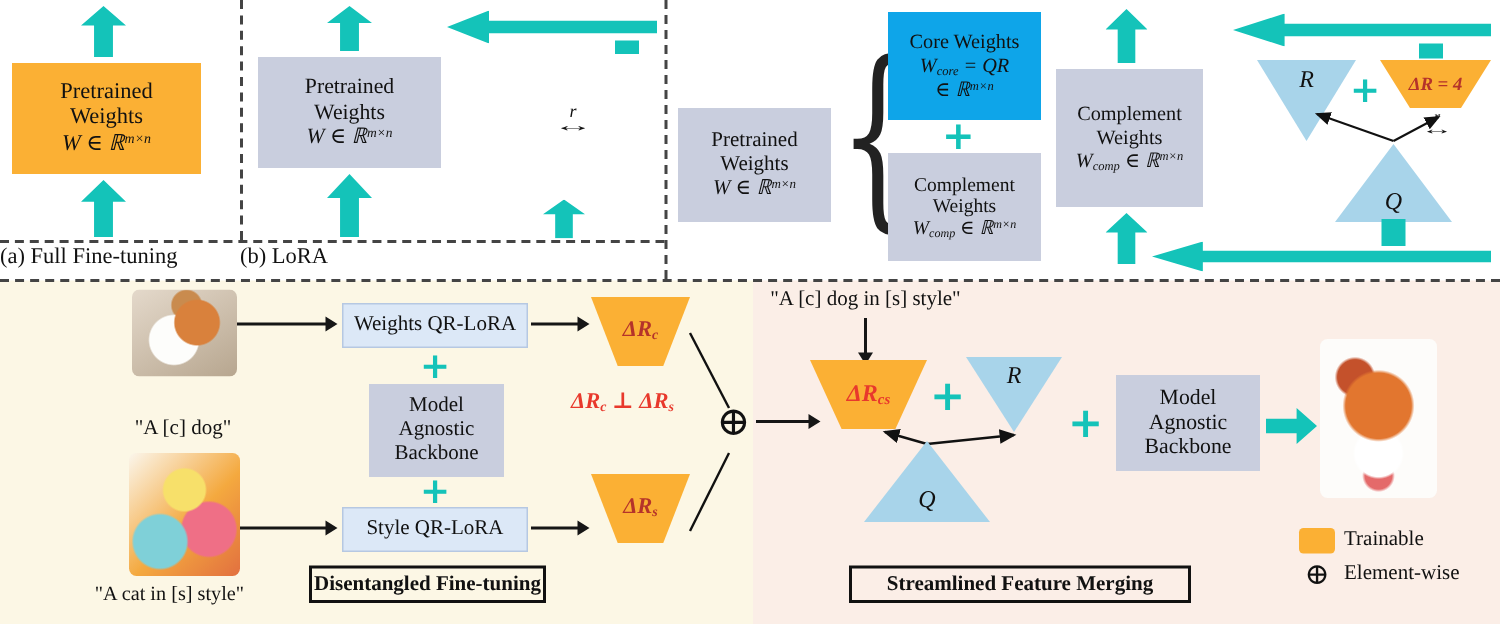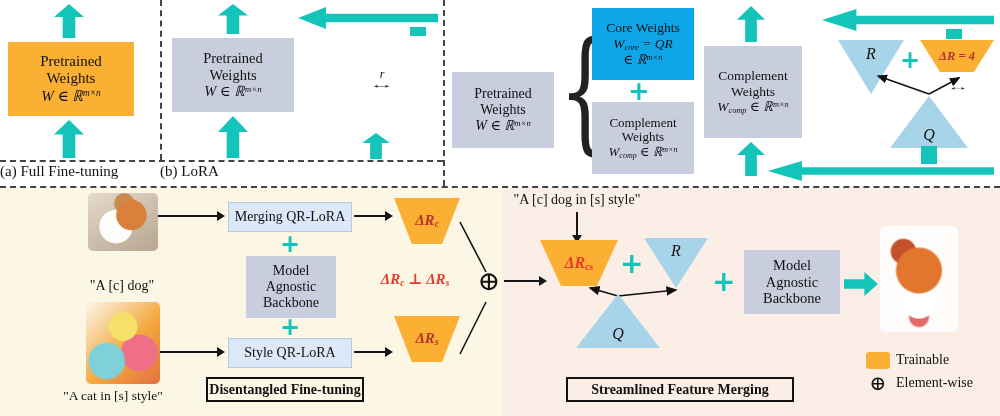--- a/index.html
+++ b/index.html
@@ -134,21 +134,21 @@
   <div class="ar" style="left:921px;top:146px;width:16px;height:18px"></div>
   <div class="ar ar-left-long" style="left:768px;top:161px;width:226px;height:20px"></div>
 
   <div class="img dog-photo" style="left:88px;top:193px;width:70px;height:58px"></div>
   <div class="abs" style="left:52px;top:278px;width:140px;text-align:center;font-size:14px">"A [c] dog"</div>
   <div class="img cat-art" style="left:86px;top:302px;width:74px;height:82px"></div>
   <div class="abs" style="left:38px;top:388px;width:150px;text-align:center;font-size:13.5px">"A cat in [s] style"</div>
 
   <div class="bar-r" style="left:158px;top:215px;width:60px"></div>
   <div class="box lblue" style="left:228px;top:202px;width:124px;height:30px;font-size:14px">
-    <span>Merging QR-LoRA</span>
+    <span>Weights QR-LoRA</span>
   </div>
   <div class="plus" style="left:280px;top:232px;font-size:24px">+</div>
   <div class="box gray" style="left:246px;top:256px;width:90px;height:62px;font-size:14px">
     <span>Model</span>
     <span>Agnostic</span>
     <span>Backbone</span>
   </div>
   <div class="plus" style="left:280px;top:315px;font-size:24px">+</div>
   <div class="box lblue" style="left:228px;top:338px;width:124px;height:30px;font-size:14px">
     <span>Style QR-LoRA</span>
@@ -156,21 +156,21 @@
   <div class="bar-r" style="left:160px;top:351px;width:58px"></div>
   <div class="bar-r" style="left:354px;top:215px;width:32px"></div>
   <div class="bar-r" style="left:354px;top:351px;width:32px"></div>
 
   <div class="shape trap-down orangebg" style="left:394px;top:198px;width:66px;height:46px">
     <span class="darkred b it" style="font-size:15px"><span>ΔR</span><sub>c</sub></span>
   </div>
   <div class="shape trap-down orangebg" style="left:394px;top:316px;width:66px;height:46px">
     <span class="darkred b it" style="font-size:15px"><span>ΔR</span><sub>s</sub></span>
   </div>
-  <div class="abs red b it" style="left:356px;top:270px;width:118px;text-align:center;font-size:15px"><span>ΔR</span><sub>c</sub><span> ⊥ </span><span>ΔR</span><sub>s</sub></div>
+  <div class="abs red b it" style="left:356px;top:258px;width:118px;text-align:center;font-size:15px"><span>ΔR</span><sub>c</sub><span> ⊥ </span><span>ΔR</span><sub>s</sub></div>
 
   <svg class="abs" style="left:458px;top:210px" width="44" height="152">
     <line x1="2" y1="12" x2="28" y2="62" stroke="#111" stroke-width="1.6"></line>
     <line x1="2" y1="144" x2="28" y2="92" stroke="#111" stroke-width="1.6"></line>
   </svg>
   <div class="abs" style="left:474px;top:266px;width:30px;height:30px;font-size:27px;line-height:30px;text-align:center">⊕</div>
   <div class="bar-r" style="left:504px;top:280px;width:36px"></div>
   <div class="caption" style="left:206px;top:377px;width:158px;height:25px">Disentangled Fine-tuning</div>
 
   <div class="abs" style="left:497px;top:192px;width:160px;text-align:center;font-size:14px">"A [c] dog in [s] style"</div>

